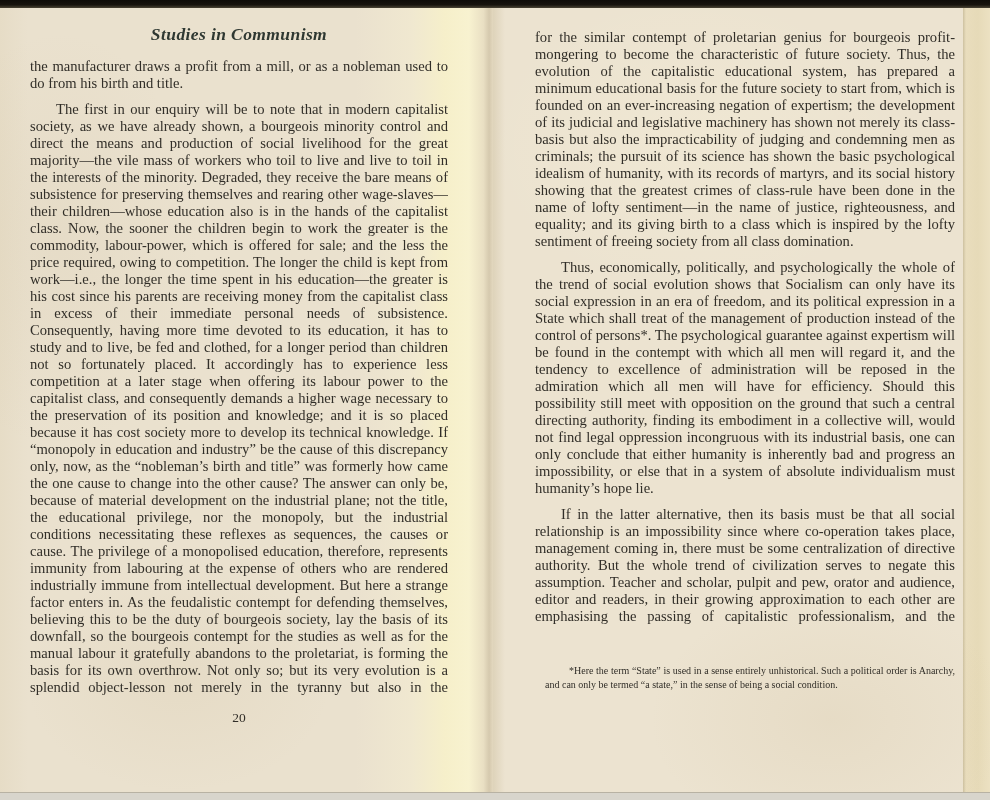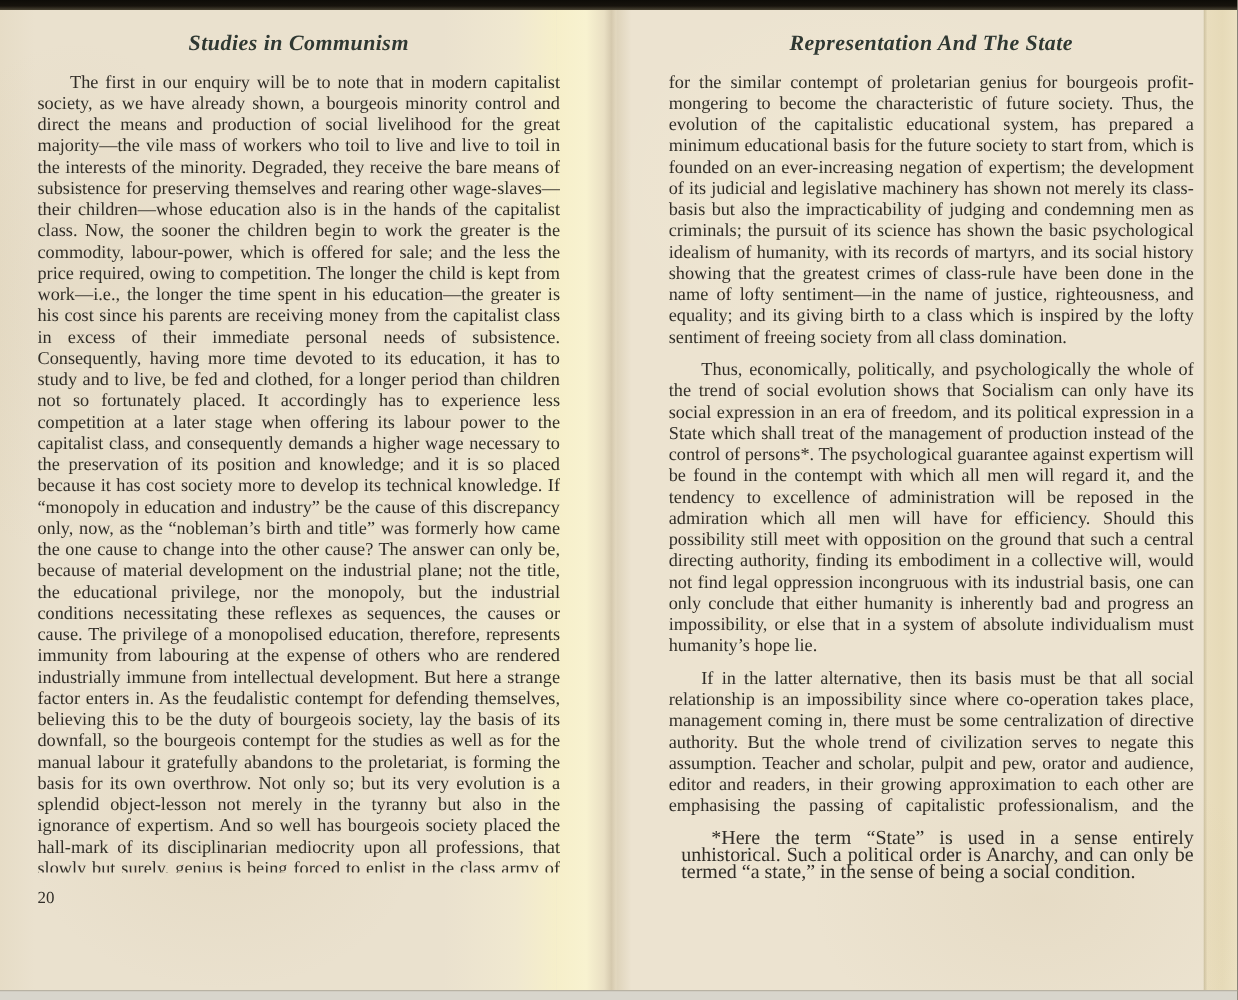--- a/index.html
+++ b/index.html
@@ -37,50 +37,50 @@
   .body-text { margin-top:13px; font-size:14.6px; line-height:17px; text-align:justify;
     color:var(--ink,#312e28); overflow:hidden; }
   .left-col  .body-text { height:640px; }
   .right-col .body-text { height:598px; }
 
   .para { margin:0 0 9px 0; }
   .para.indent { text-indent:26px; }
   .ital { }
 
   .footnote { position:absolute; top:648px; left:10px; width:410px;
-    font-size:16px; line-height:13.5px; text-align:justify; text-indent:24px;
+    font-size:10px; line-height:13.5px; text-align:justify; text-indent:24px;
     color:var(--ink,#312e28); }
 
-  .page-number { position:absolute; width:100%; 
+  .page-number { position:absolute; width:100%; text-align:center;
     font-size:13.5px; color:var(--ink,#312e28); }
   .left-col  .page-number { top:694px; }
   .right-col .page-number { top:692px; }
 </style>
 </head>
 <body>
 
 <div class="spread">
   <div class="left-paper"></div>
   <div class="gutter"></div>
   <div class="right-paper"></div>
   <div class="fore-edge"></div>
   <div class="mottle"></div>
   <div class="top-edge"></div>
   <div class="bottom-edge"></div>
 
   <div class="page-col left-col">
     <div class="running-head">Studies in Communism</div>
     <div class="body-text">
+        <p class="para"><span>the manufacturer draws a profit from a mill, or as a nobleman used to do from his birth and title.</span></p>
         <p class="para indent"><span>The first in our enquiry will be to note that in modern capitalist society, as we have already shown, a bourgeois minority control and direct the means and production of social livelihood for the great majority—the vile mass of workers who toil to live and live to toil in the interests of the minority.  Degraded, they receive the bare means of subsistence for preserving themselves and rearing other wage-slaves—their children—whose education also is in the hands of the capitalist class.  Now, the sooner the children begin to work the greater is the commodity, labour-power, which is offered for sale; and the less the price required, owing to competition.  The longer the child is kept from work—</span><span class="ital">i.e.</span><span>, the longer the time spent in his education—the greater is his cost since his parents are receiving money from the capitalist class in excess of their immediate personal needs of subsistence.  Consequently, having more time devoted to its education, it has to study and to live, be fed and clothed, for a longer period than children not so fortunately placed.  It accordingly has to experience less competition at a later stage when offering its labour power to the capitalist class, and consequently demands a higher wage </span><span class="ital">necessary to the preservation of its position and knowledge</span><span>; and it is so placed because it has cost society more to develop its technical knowledge.  If “monopoly in education and industry” be the cause of this discrepancy only, now, as the “nobleman’s birth and title” was formerly how came the one cause to change into the other cause?  The answer can only be, because of material development on the industrial plane; not the title, the educational privilege, nor the monopoly, but the industrial conditions necessitating these reflexes as sequences, the causes or cause.  The privilege of a monopolised education, therefore, represents immunity from labouring at the expense of others who are rendered industrially immune from intellectual development.  But here a strange factor enters in. As the feudalistic contempt for defending themselves, believing this to be the duty of bourgeois society, lay the basis of its downfall, so the bourgeois contempt for the studies as well as for the manual labour it gratefully abandons to the proletariat, is forming the basis for its own overthrow.  Not only so; but its very evolution is a splendid object-lesson not merely in the tyranny but also in the ignorance of expertism.  And so well has bourgeois society placed the hall-mark of its disciplinarian mediocrity upon all professions, that slowly but surely, genius is being forced to enlist in the class army of the proletariat.</span></p>
       </div>
     <div class="page-number">20</div>
   </div>
 
   <div class="page-col right-col">
-    <div class="running-head">Representation And The State</div>
     <div class="body-text">
         <p class="para"><span>for the similar contempt of proletarian genius for bourgeois profit-mongering to become the characteristic of future society.  Thus, the evolution of the capitalistic educational system, has prepared a minimum educational basis for the future society to start from, which is founded on an ever-increasing negation of expertism; the development of its judicial and legislative machinery has shown not merely its class-basis but also the impracticability of judging and condemning men as criminals; the pursuit of its science has shown the basic psychological idealism of humanity, with its records of martyrs, and its social history showing that the greatest crimes of class-rule have been done in the name of lofty sentiment—in the name of justice, righteousness, and equality; and its giving birth to a class which is inspired by the lofty sentiment of freeing society from all class domination.</span></p>
         <p class="para indent"><span>Thus, economically, politically, and psychologically the whole of the trend of social evolution shows that Socialism can only have its social expression in an era of freedom, and its political expression in a State which shall treat of the management of production instead of the control of persons*.  The psychological guarantee against expertism will be found in the contempt with which all men will regard it, and the tendency to excellence of administration will be reposed in the admiration which all men will have for efficiency. Should this possibility still meet with opposition on the ground that such a central directing authority, finding its embodiment in a collective will, would not find legal oppression incongruous with its industrial basis, one can only conclude that either humanity is inherently bad and progress an impossibility, or else that in a system of absolute individualism must humanity’s hope lie.</span></p>
         <p class="para indent"><span>If in the latter alternative, then its basis must be that all social relationship is an impossibility since where co-operation takes place, management coming in, there must be some centralization of directive authority.  But the whole trend of civilization serves to negate this assumption.   Teacher and scholar, pulpit and pew, orator and audience, editor and readers, in their growing approximation to each other are emphasising the passing of capitalistic professionalism, and the development of Socialist simplicity.  Even the military is being infected with the spirit of the revolutionary consciousness which is undermining the foundations of the Capitalist state.  And amid the growing volume of its expression, is drowned the echoes of the sectarianism so common to class society.  Men and women, seeking the spirit of the highest impulses, rather than the letter of the narrow dogmas of meaningless import, are seeing in its arrival the realisation of those impulses in the social Brahm, the communistic Nirvana.  In this evidence of its philosophic har-</span></p>
       </div>
     <div class="footnote">*Here the term “State” is used in a sense entirely unhistorical. Such a political order is Anarchy, and can only be termed “a state,” in the sense of being a social condition.</div>
   </div>
 </div>
 
 </body></html>

